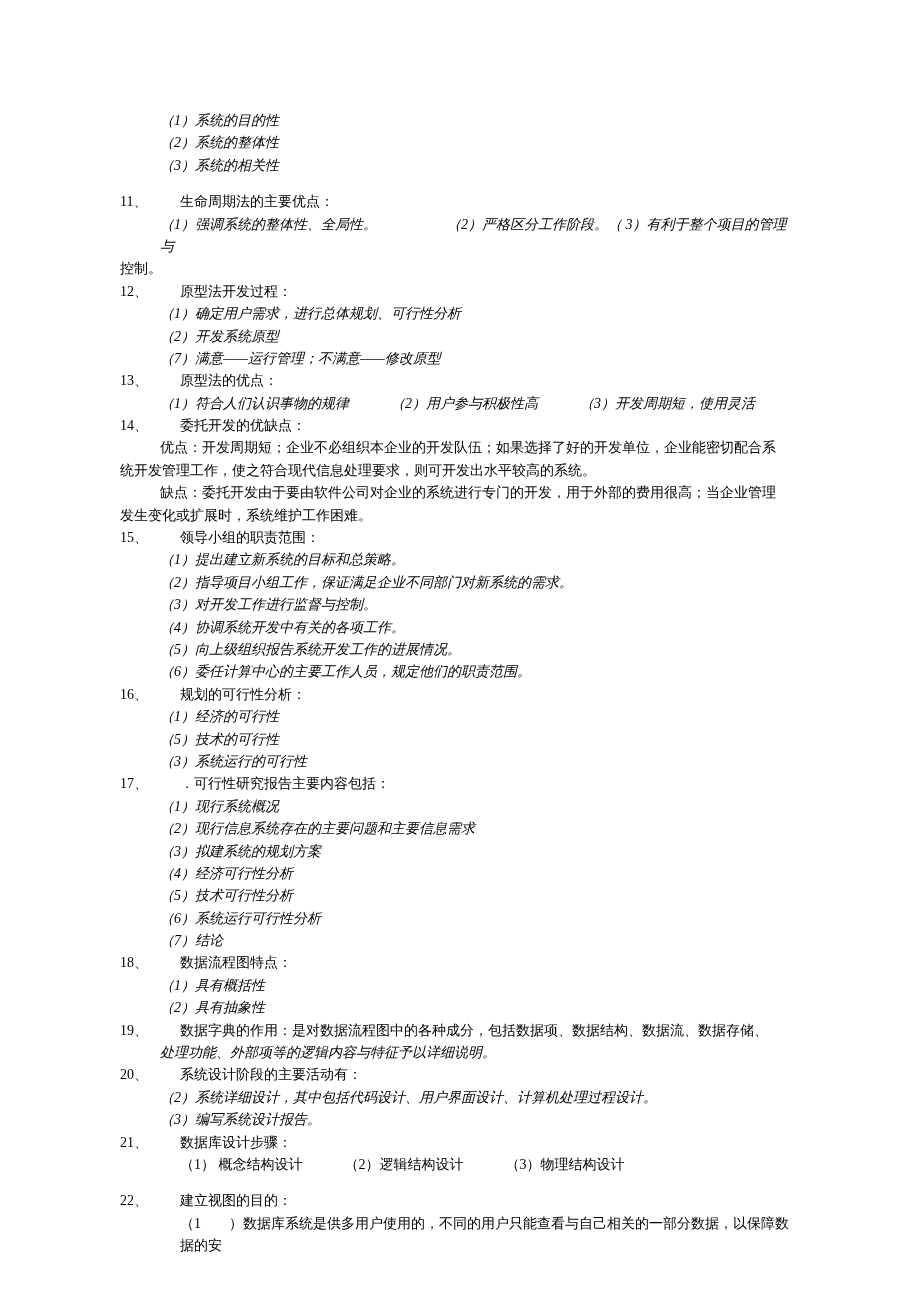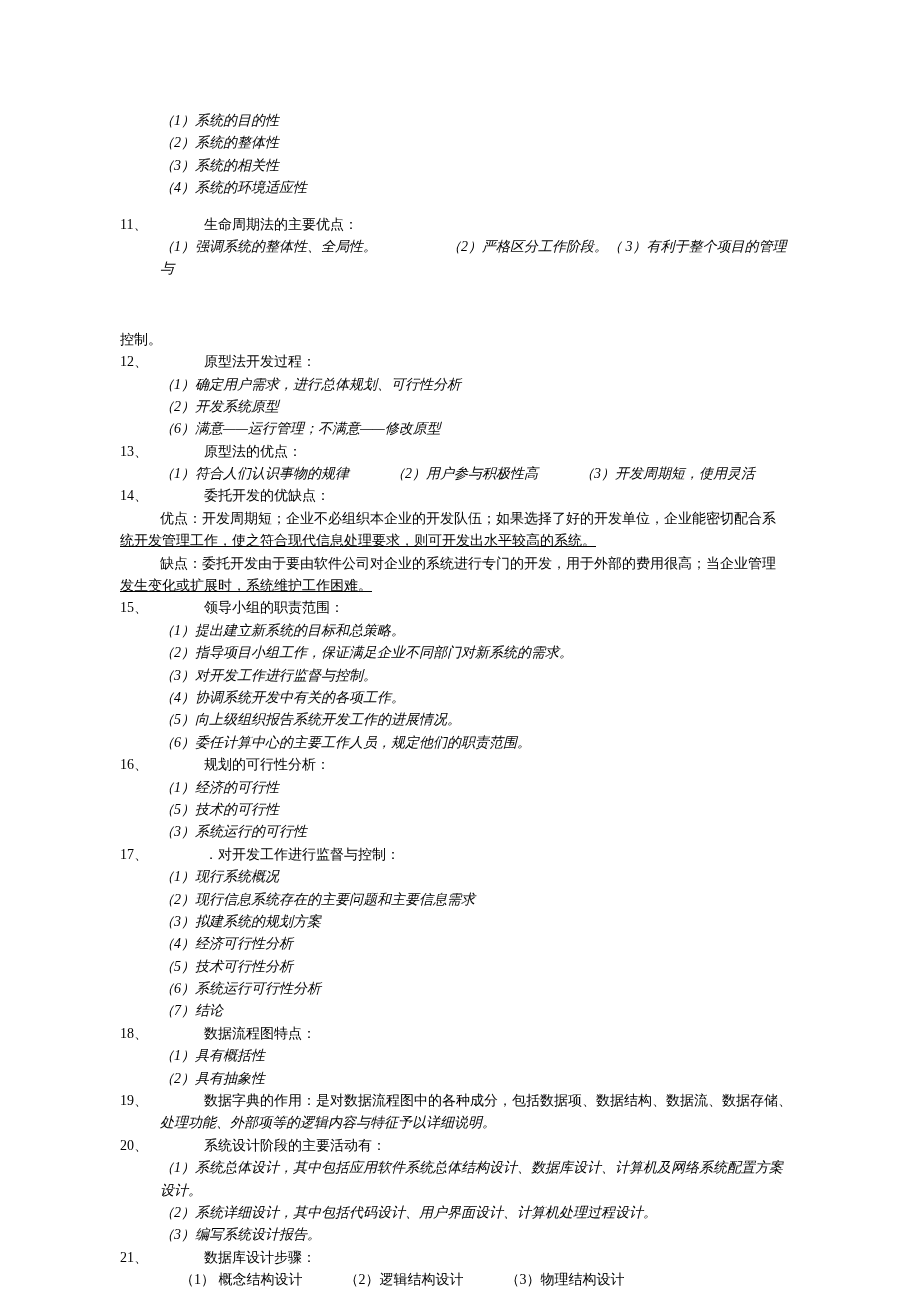--- a/index.html
+++ b/index.html
@@ -8,56 +8,55 @@
       font-size: 14px;
       line-height: 1.6;
       color: #000;
       background: #fff;
       width: 920px;
       padding: 110px 120px 60px 120px;
     }
     .sub-item { padding-left: 40px; font-style: italic; }
     .item-header { display: flex; align-items: center; }
     .item-num { width: 60px; padding-left: 0; }
-    .item-title { flex: 1; margin-left: 24px; }
-    .continuation { padding-left: 0; margin-top: 48px; }
+    .item-title { flex: 1; }
+    .continuation { padding-left: 0; }
     .gap { height: 14px; }
     .para { padding-left: 40px; text-indent: 0; }
-    .para-cont { padding-left: 0; text-decoration: underline; }
+    .para-cont { padding-left: 0; }
     .sub-item-indent { padding-left: 60px; font-family: Liberation Serif, serif; }
   </style>
 </head>
 <body>
 
 <div>
   <div class="sub-item">（1）系统的目的性</div>
   <div class="sub-item">（2）系统的整体性</div>
   <div class="sub-item">（3）系统的相关性</div>
-  <div class="sub-item">（4）系统的环境适应性</div>
 </div>
 
 <div class="gap"></div>
 
 <div>
   <div class="item-header">
     <span class="item-num">11、</span>
     <span class="item-title">生命周期法的主要优点：</span>
   </div>
   <div class="sub-item">（1）强调系统的整体性、全局性。　　　　　（2）严格区分工作阶段。（ 3）有利于整个项目的管理与</div>
   <div class="continuation">控制。</div>
 </div>
 
 <div>
   <div class="item-header">
     <span class="item-num">12、</span>
     <span class="item-title">原型法开发过程：</span>
   </div>
   <div class="sub-item">（1）确定用户需求，进行总体规划、可行性分析</div>
   <div class="sub-item">（2）开发系统原型</div>
-  <div class="sub-item">（6）满意——运行管理；不满意——修改原型</div>
+  <div class="sub-item">（7）满意——运行管理；不满意——修改原型</div>
 </div>
 
 <div>
   <div class="item-header">
     <span class="item-num">13、</span>
     <span class="item-title">原型法的优点：</span>
   </div>
   <div class="sub-item">（1）符合人们认识事物的规律　　　（2）用户参与积极性高　　　（3）开发周期短，使用灵活</div>
 </div>
 
@@ -91,21 +90,21 @@
     <span class="item-title">规划的可行性分析：</span>
   </div>
   <div class="sub-item">（1）经济的可行性</div>
   <div class="sub-item">（5）技术的可行性</div>
   <div class="sub-item">（3）系统运行的可行性</div>
 </div>
 
 <div>
   <div class="item-header">
     <span class="item-num">17、</span>
-    <span class="item-title">．对开发工作进行监督与控制：</span>
+    <span class="item-title">．可行性研究报告主要内容包括：</span>
   </div>
   <div class="sub-item">（1）现行系统概况</div>
   <div class="sub-item">（2）现行信息系统存在的主要问题和主要信息需求</div>
   <div class="sub-item">（3）拟建系统的规划方案</div>
   <div class="sub-item">（4）经济可行性分析</div>
   <div class="sub-item">（5）技术可行性分析</div>
   <div class="sub-item">（6）系统运行可行性分析</div>
   <div class="sub-item">（7）结论</div>
 </div>
 
@@ -124,21 +123,20 @@
     <span class="item-title">数据字典的作用：是对数据流程图中的各种成分，包括数据项、数据结构、数据流、数据存储、</span>
   </div>
   <div class="sub-item">处理功能、外部项等的逻辑内容与特征予以详细说明。</div>
 </div>
 
 <div>
   <div class="item-header">
     <span class="item-num">20、</span>
     <span class="item-title">系统设计阶段的主要活动有：</span>
   </div>
-  <div class="sub-item">（1）系统总体设计，其中包括应用软件系统总体结构设计、数据库设计、计算机及网络系统配置方案 设计。</div>
   <div class="sub-item">（2）系统详细设计，其中包括代码设计、用户界面设计、计算机处理过程设计。</div>
   <div class="sub-item">（3）编写系统设计报告。</div>
 </div>
 
 <div>
   <div class="item-header">
     <span class="item-num">21、</span>
     <span class="item-title">数据库设计步骤：</span>
   </div>
   <div class="sub-item-indent">（1）  概念结构设计　　　（2）逻辑结构设计　　　（3）物理结构设计</div>

